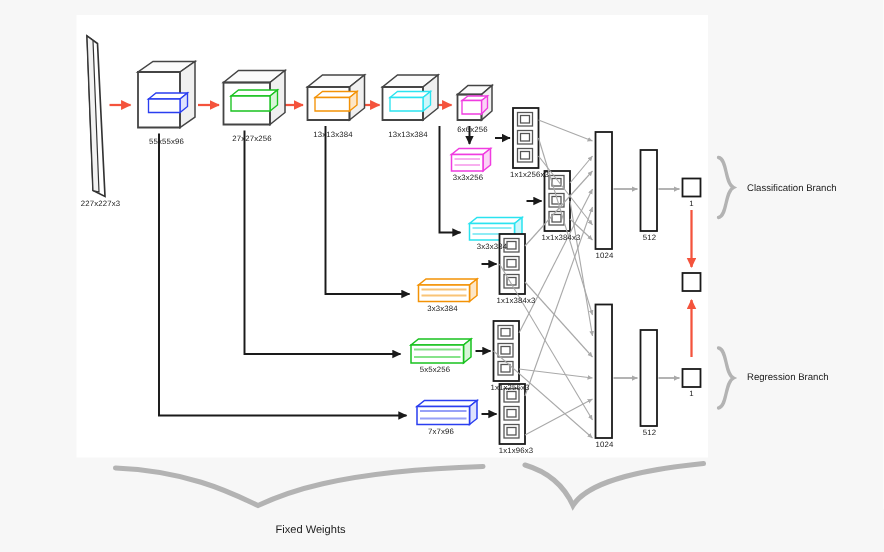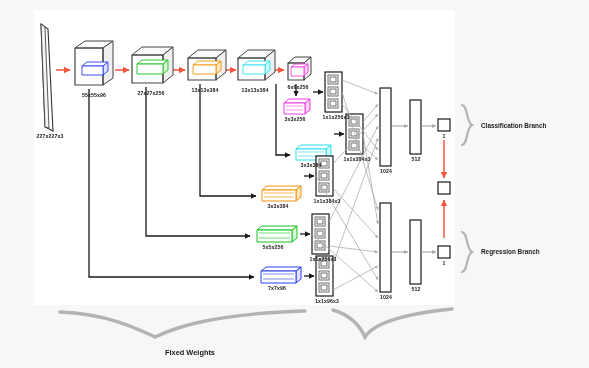--- a/index.html
+++ b/index.html
@@ -4,21 +4,21 @@
 <style>
   html,body{margin:0;padding:0;}
   body{
     width:589px;height:368px;
     background:#f7f7f7;
     font-family:"Liberation Sans",sans-serif;
     overflow:hidden;
     position:relative;
   }
   #canvas{
-    position:absolute;left:0;top:0;width:484px;height:368px;font-weight:bold;
+    position:absolute;left:17px;top:0;width:484px;height:368px;
   }
   .panel{
     position:absolute;left:34px;top:10px;width:421px;height:295px;
     background:#ffffff;
   }
   .lbl{
     position:absolute;
     font-size:5.2px;
     color:#1a1a1a;
     white-space:nowrap;

